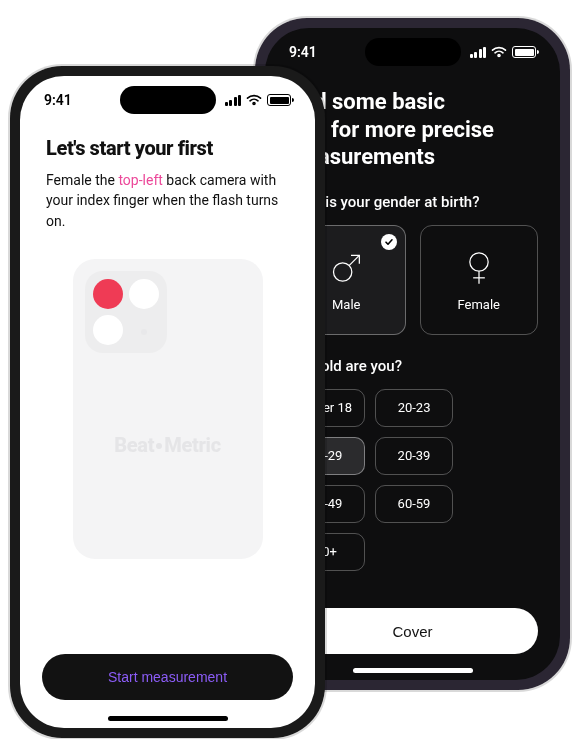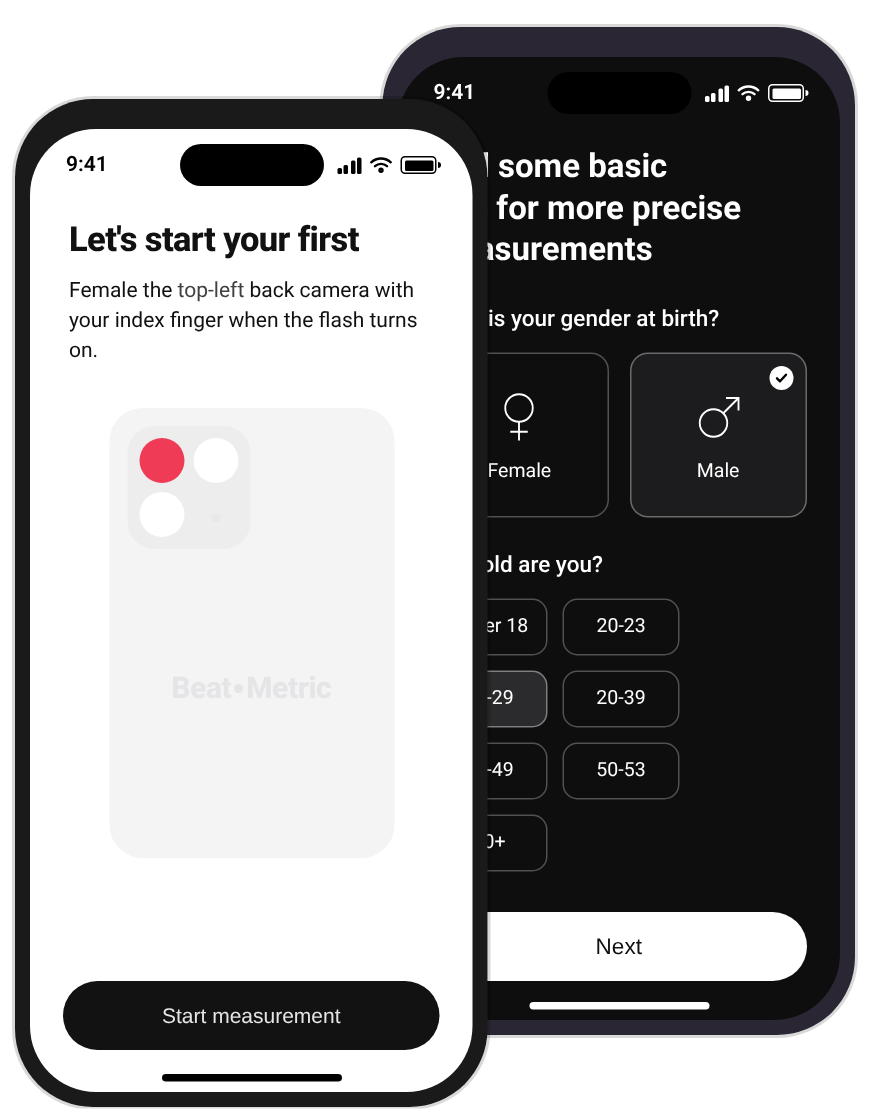--- a/index.html
+++ b/index.html
@@ -9,21 +9,21 @@
     font-family: -apple-system, BlinkMacSystemFont, "Segoe UI", Roboto, Helvetica, Arial, sans-serif;
     position:relative; overflow:hidden;
   }
   .phone {
     position:absolute; border-radius:52px; box-shadow: 0 0 0 2px rgba(0,0,0,0.15);
   }
   .phone .bezel {
     position:absolute; inset:0; border-radius:52px; background:#111;
   }
   .phone .screen {
-    position:absolute; inset:10px; border-radius:44px; overflow:hidden;margin-top:10px;
+    position:absolute; inset:10px; border-radius:44px; overflow:hidden;
   }
   
   .phone-dark { left:255px; top:18px; width:315px; height:672px; }
   .phone-dark .bezel { background:#2b2633; }
   .phone-dark .screen { background:#0e0e0f; color:#fff; }
   
   .phone-light { left:10px; top:66px; width:315px; height:672px; }
   .phone-light .bezel { background:#1a1a1a; }
   .phone-light .screen { background:#ffffff; color:#111; }
   
@@ -90,23 +90,23 @@
   }
   .age-chip.selected { background:#2b2b2d; border-color:rgba(255,255,255,0.4); }
   .next-btn {
     position:absolute; left:22px; right:22px; bottom:26px;
     height:46px; background:#fff; color:#111; border:none;
     border-radius:24px; font-size:15px; font-weight:500; cursor:pointer;
   }
 
   
   .l-content { position:absolute; inset:0; padding:60px 26px 22px 26px; color:#111; }
-  .l-title { font-size:23px; font-weight:800; line-height:1.2; letter-spacing:-0.4px; }
+  .l-title { font-size:20px; font-weight:800; line-height:1.2; letter-spacing:-0.4px; }
   .l-sub { font-size:14px; margin-top:10px; line-height:1.45; }
-  .l-sub .hl { color:#404040; }
+  .l-sub .hl { color:#ec4899; }
   .mock {
     margin:28px auto 0; width:190px; height:300px; background:#f4f4f5;
     border-radius:22px; position:relative;
   }
   .cam-module {
     position:absolute; top:12px; left:12px; width:82px; height:82px;
     background:#ededee; border-radius:18px;
   }
   .lens { position:absolute; width:30px; height:30px; border-radius:50%; background:#fff; }
   .lens.tl { top:8px; left:8px; background:#ef3b55; }
@@ -116,21 +116,21 @@
   .brand {
     position:absolute; left:0; right:0; top:58%; text-align:center;
     color:#e5e5e7; font-weight:800; font-size:20px; letter-spacing:-0.3px;
   }
   .brand-dot {
     display:inline-block; width:6px; height:6px; border-radius:50%;
     background:#e5e5e7; vertical-align:middle; margin:0 2px 2px 2px;
   }
   .start-btn {
     position:absolute; left:22px; right:22px; bottom:28px;
-    height:46px; background:#121212; color:#e5e5e5; border:none;
+    height:46px; background:#121212; color:#8b5cf6; border:none;
     border-radius:24px; font-size:14px; font-weight:500; cursor:pointer;
   }
 </style>
 </head>
 <body>
 
 <div class="phone phone-dark">
   <div class="bezel"></div>
   <div class="screen">
     <div class="island"></div>
@@ -156,56 +156,56 @@
     <div class="d-content">
       <div class="d-title">
         <span>Add some basic</span><br>
         <span>info for more precise</span><br>
         <span>measurements</span>
       </div>
 
       <div class="d-q">What is your gender at birth?</div>
 
       <div class="gender-row">
+        <div class="gender-card selected">
+          <div class="check">
+            <svg width="10" height="10" viewBox="0 0 10 10">
+                <path d="M2 5.2l2 2 4-4.4" fill="none" stroke="#000" stroke-width="1.6" stroke-linecap="round" stroke-linejoin="round"></path>
+              </svg>
+          </div>
+          <svg class="symbol" viewBox="0 0 48 48">
+            <circle cx="20" cy="30" r="11"></circle>
+            <line x1="28" y1="22" x2="40" y2="10"></line>
+            <polyline points="30,10 40,10 40,20"></polyline>
+          </svg>
+          <div class="gender-label">Male</div>
+        </div>
         <div class="gender-card">
           <svg class="symbol" viewBox="0 0 48 48">
             <circle cx="24" cy="18" r="11"></circle>
             <line x1="24" y1="29" x2="24" y2="44"></line>
             <line x1="17" y1="37" x2="31" y2="37"></line>
           </svg>
           <div class="gender-label">Female</div>
-        </div>
-        <div class="gender-card selected">
-          <div class="check">
-            <svg width="10" height="10" viewBox="0 0 10 10">
-                <path d="M2 5.2l2 2 4-4.4" fill="none" stroke="#000" stroke-width="1.6" stroke-linecap="round" stroke-linejoin="round"></path>
-              </svg>
-          </div>
-          <svg class="symbol" viewBox="0 0 48 48">
-            <circle cx="20" cy="30" r="11"></circle>
-            <line x1="28" y1="22" x2="40" y2="10"></line>
-            <polyline points="30,10 40,10 40,20"></polyline>
-          </svg>
-          <div class="gender-label">Male</div>
         </div>
       </div>
 
       <div class="d-q">How old are you?</div>
 
       <div class="age-grid">
         <div class="age-chip">Under 18</div>
         <div class="age-chip">20-23</div>
         <div class="age-chip selected">24-29</div>
         <div class="age-chip">20-39</div>
         <div class="age-chip">40-49</div>
-        <div class="age-chip">50-53</div>
+        <div class="age-chip">60-59</div>
         <div class="age-chip">60+</div>
       </div>
 
-      <button class="next-btn">Next</button>
+      <button class="next-btn">Cover</button>
     </div>
 
     <div class="home-ind"></div>
   </div>
 </div>
 
 <div class="phone phone-light">
   <div class="bezel"></div>
   <div class="screen">
     <div class="island"></div>

